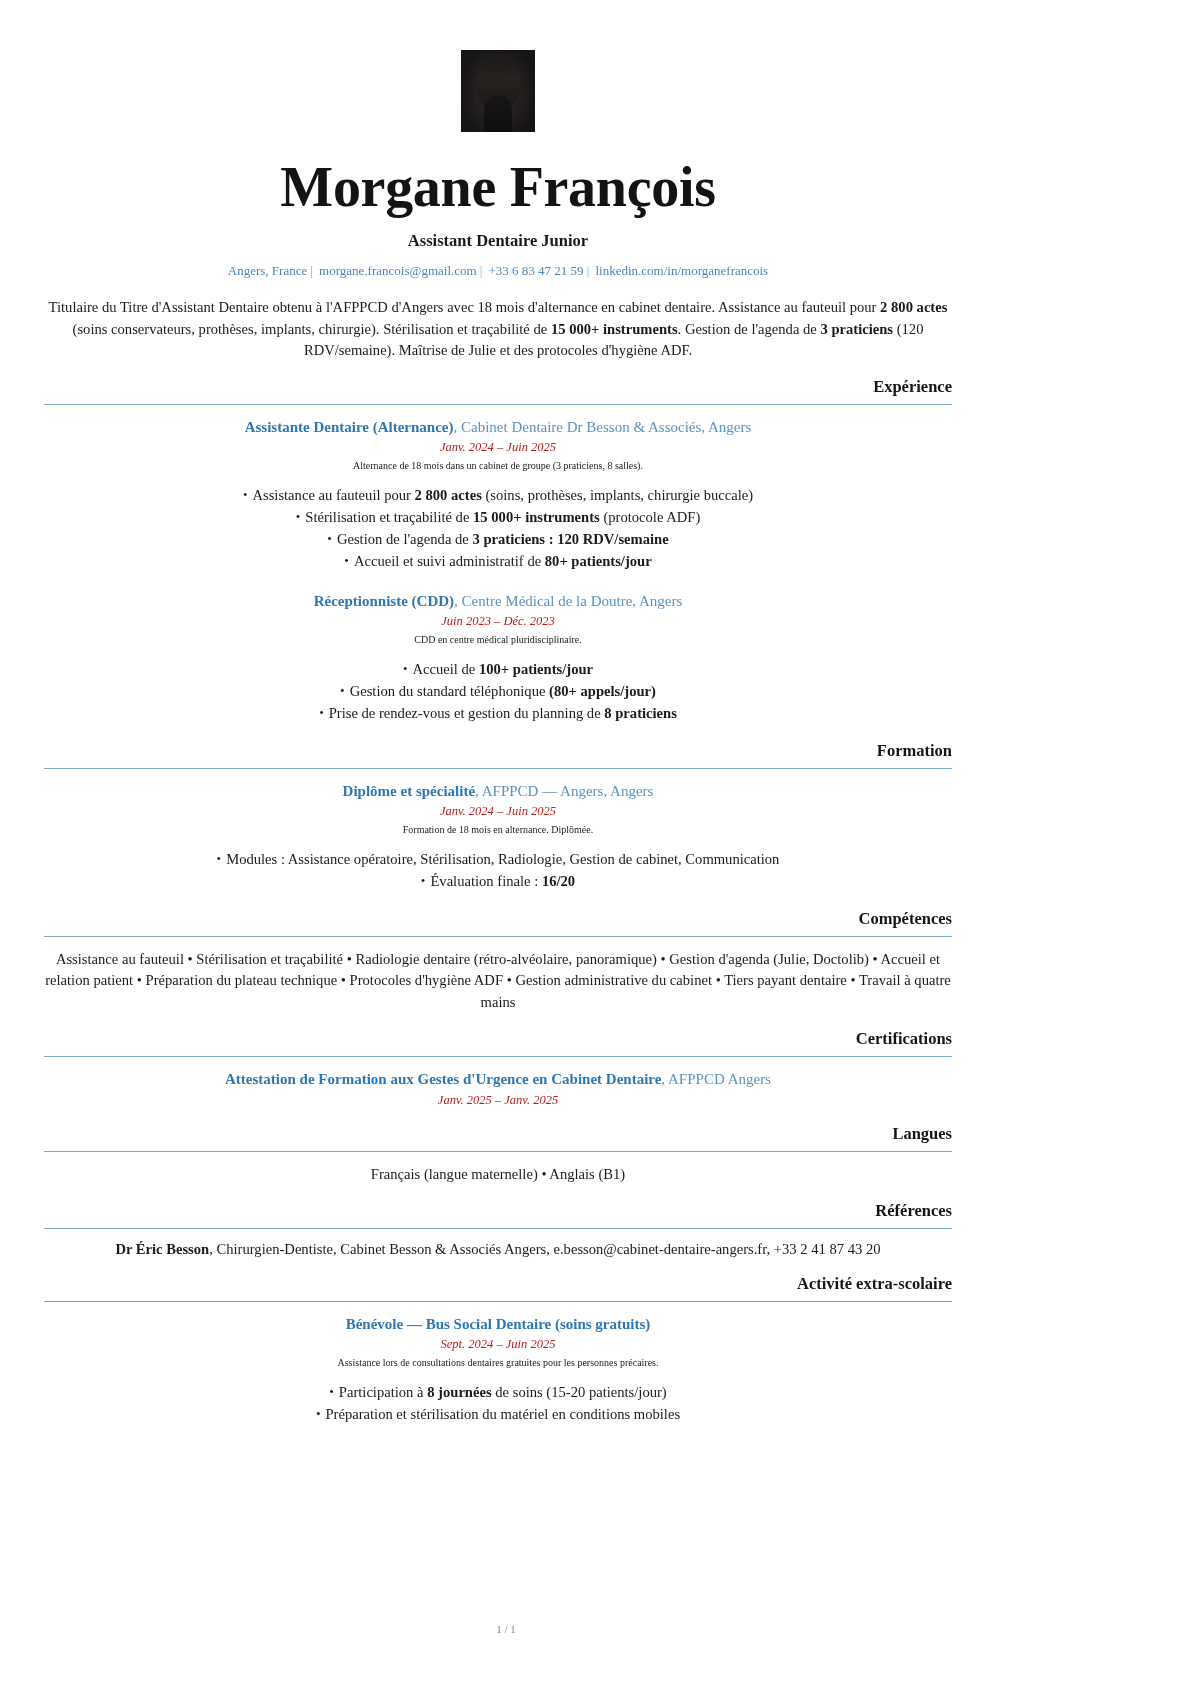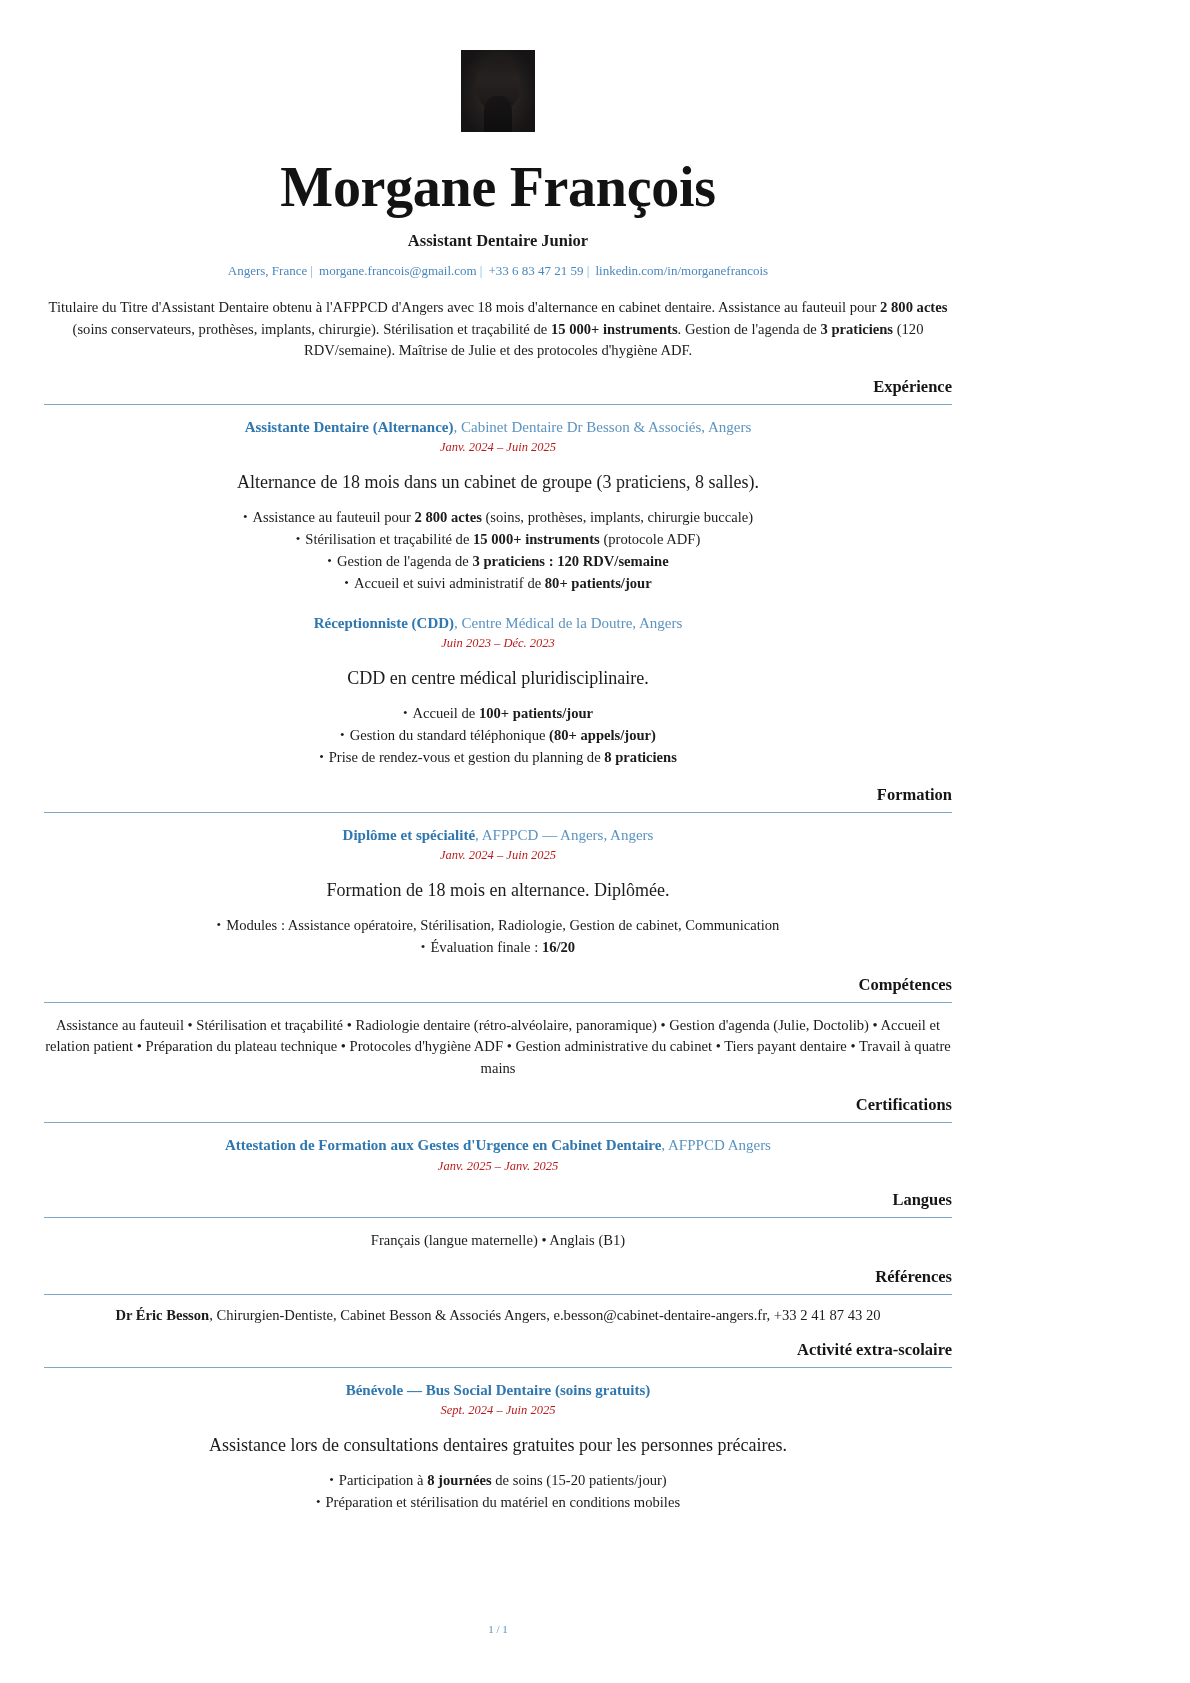--- a/index.html
+++ b/index.html
@@ -110,22 +110,22 @@
   .entry-head .org { font-weight: 400; color: #5b93c0; }
   .entry-date {
     text-align: center;
     font-size: 12.5px;
     font-style: italic;
     color: #b91c1c;
     margin-top: 3px;
   }
   .entry-desc {
     text-align: center;
-    font-size: 18px;
-    margin-top: 17px;
+    font-size: 10px;
+    margin-top: 5px;
     color: #1b1b1b;
   }
   .bullets {
     list-style: none;
     margin: 14px 0 0 0;
     padding: 0;
     text-align: center;
   }
   .bullets li {
     font-size: 14.6px;
@@ -145,21 +145,21 @@
     font-size: 14.6px;
     line-height: 1.48;
     color: #1b1b1b;
   }
   .ref-line { text-align: center; font-size: 14.6px; color: #1b1b1b; }
   .ref-line b { font-weight: 700; }
 
   .footer {
     position: absolute;
     bottom: 48px;
-    left: 0;
+    left: 8px;
     width: 100%;
     text-align: center;
     font-size: 11px;
     color: #5b93c0;
   }
 </style>
 </head>
 <body>
 
 <div class="page">

